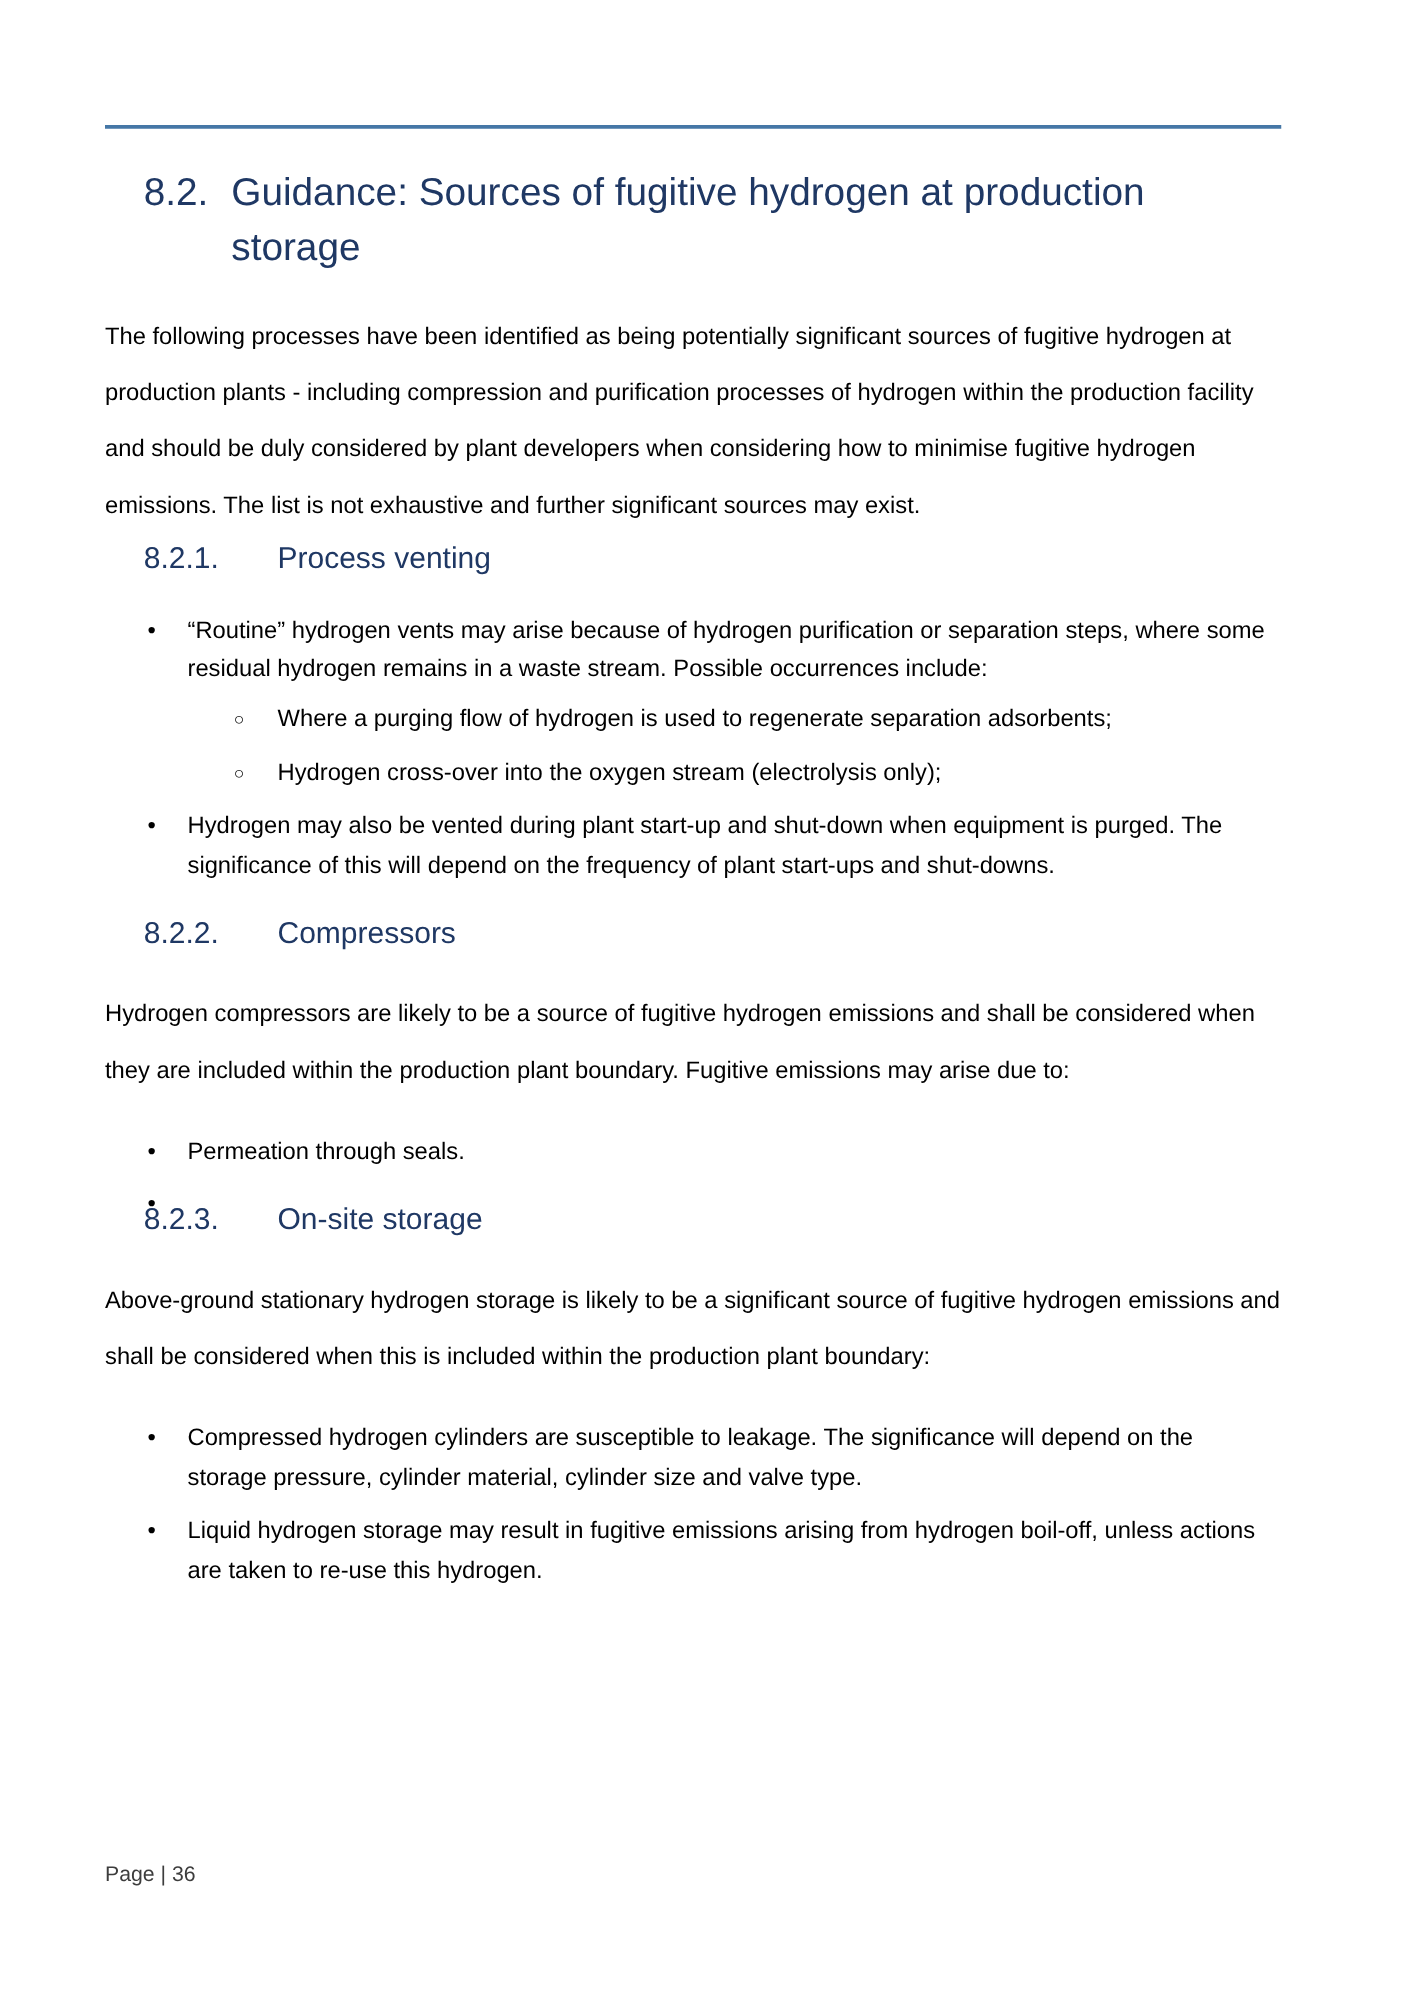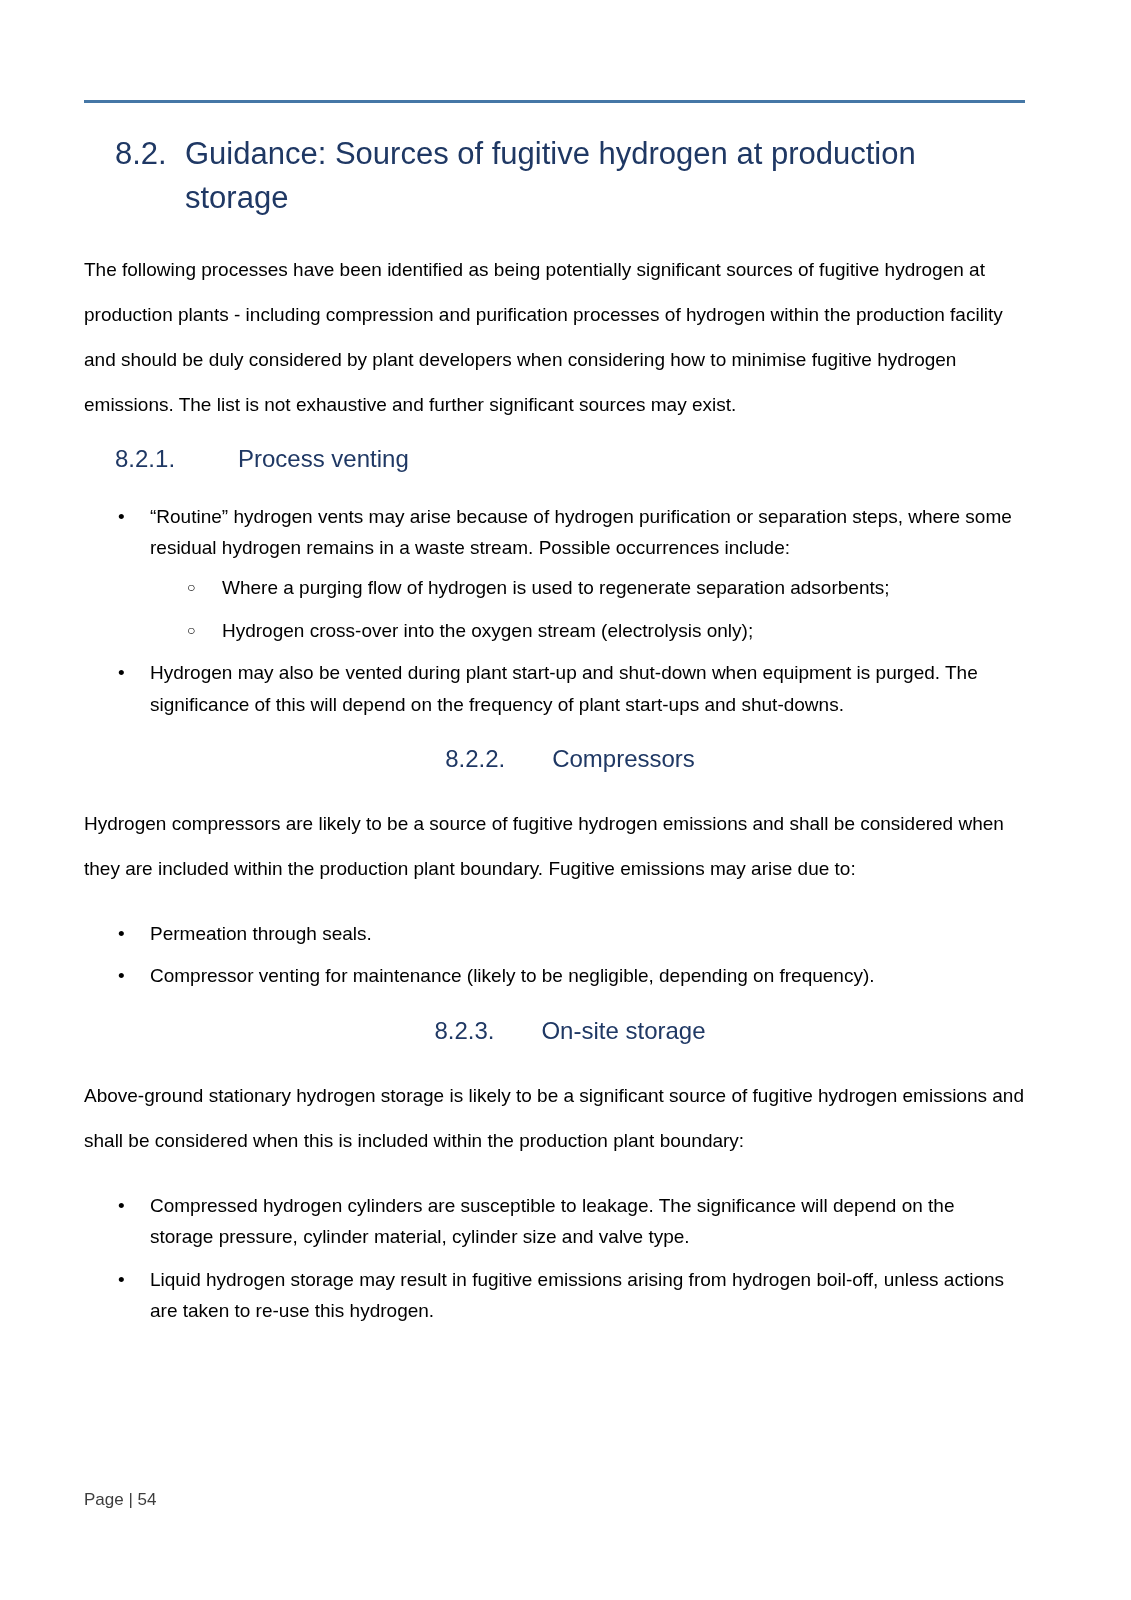--- a/index.html
+++ b/index.html
@@ -22,22 +22,22 @@
   }
   h1 .h-num { flex:0 0 70px; }
   h1 .h1-text { max-width:780px; }
 
   h2 {
     display:flex; margin:0 0 29px 0; padding-left:31px;
     font-size:24px; line-height:26px; font-weight:400;
     color:var(--heading-color,#1F3864);
   }
   h2 .h-num { flex:0 0 107px; }
-  h2.gap-sm { margin-top:19px;gap:16px; }
-  h2.gap-lg { margin-top:26px;justify-content:center; }
+  h2.gap-sm { margin-top:7px; }
+  h2.gap-lg { margin-top:26px; }
 
   p.body { margin:0; font-size:19px; line-height:45px; }
 
   ul.l1 { list-style:none; margin:27px 0 7px 0; padding:0; }
   ul.l1 > li {
     position:relative; padding:0 8px 0 66px; margin:0 0 11px 0;
     font-size:19px; line-height:31.4px;
   }
   ul.l1 > li > .b1 {
     position:absolute; left:34px; top:0; font-size:19px; line-height:31.4px;
@@ -98,35 +98,34 @@
     <span>Compressors</span>
   </h2>
   <p class="body">Hydrogen compressors are likely to be a source of fugitive hydrogen emissions and shall be considered when they are included within the production plant boundary. Fugitive emissions may arise due to:</p>
   <ul class="l1">
     <li>
       <span class="b1">•</span>
       <span>Permeation through seals.</span>
     </li>
     <li>
       <span class="b1">•</span>
-      <span>Compressor venting for maintenance (likely to be negligible, depending on frequency).</span>
     </li>
   </ul>
 
   <h2 class="gap-lg">
     <span class="h-num">8.2.3.</span>
     <span>On-site storage</span>
   </h2>
   <p class="body">Above-ground stationary hydrogen storage is likely to be a significant source of fugitive hydrogen emissions and shall be considered when this is included within the production plant boundary:</p>
   <ul class="l1">
     <li>
       <span class="b1">•</span>
       <span>Compressed hydrogen cylinders are susceptible to leakage. The significance will depend on the storage pressure, cylinder material, cylinder size and valve type.</span>
     </li>
     <li>
       <span class="b1">•</span>
       <span>Liquid hydrogen storage may result in fugitive emissions arising from hydrogen boil-off, unless actions are taken to re-use this hydrogen.</span>
     </li>
   </ul>
 
-  <div class="footer">Page | 54</div>
+  <div class="footer">Page | 36</div>
 
 </div>
 
 </body></html>

